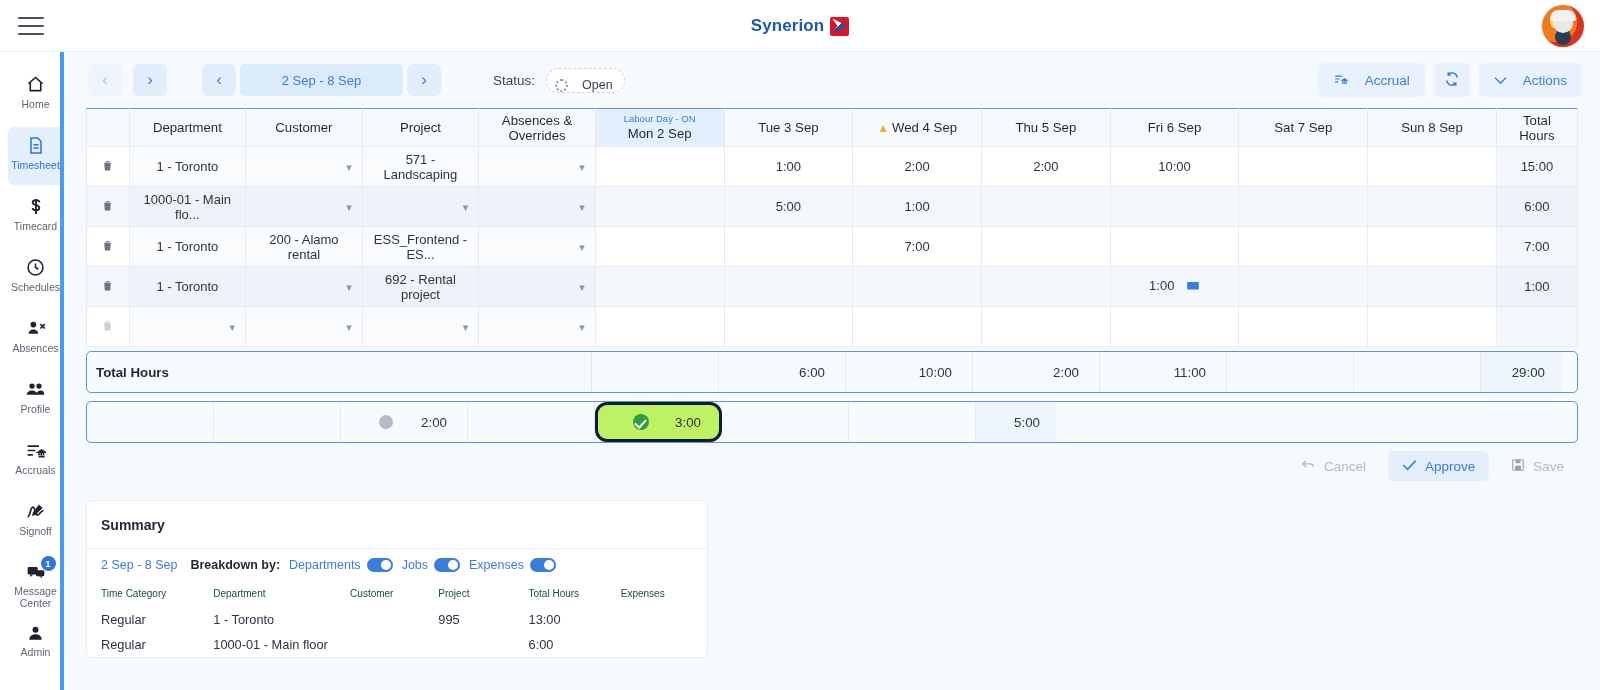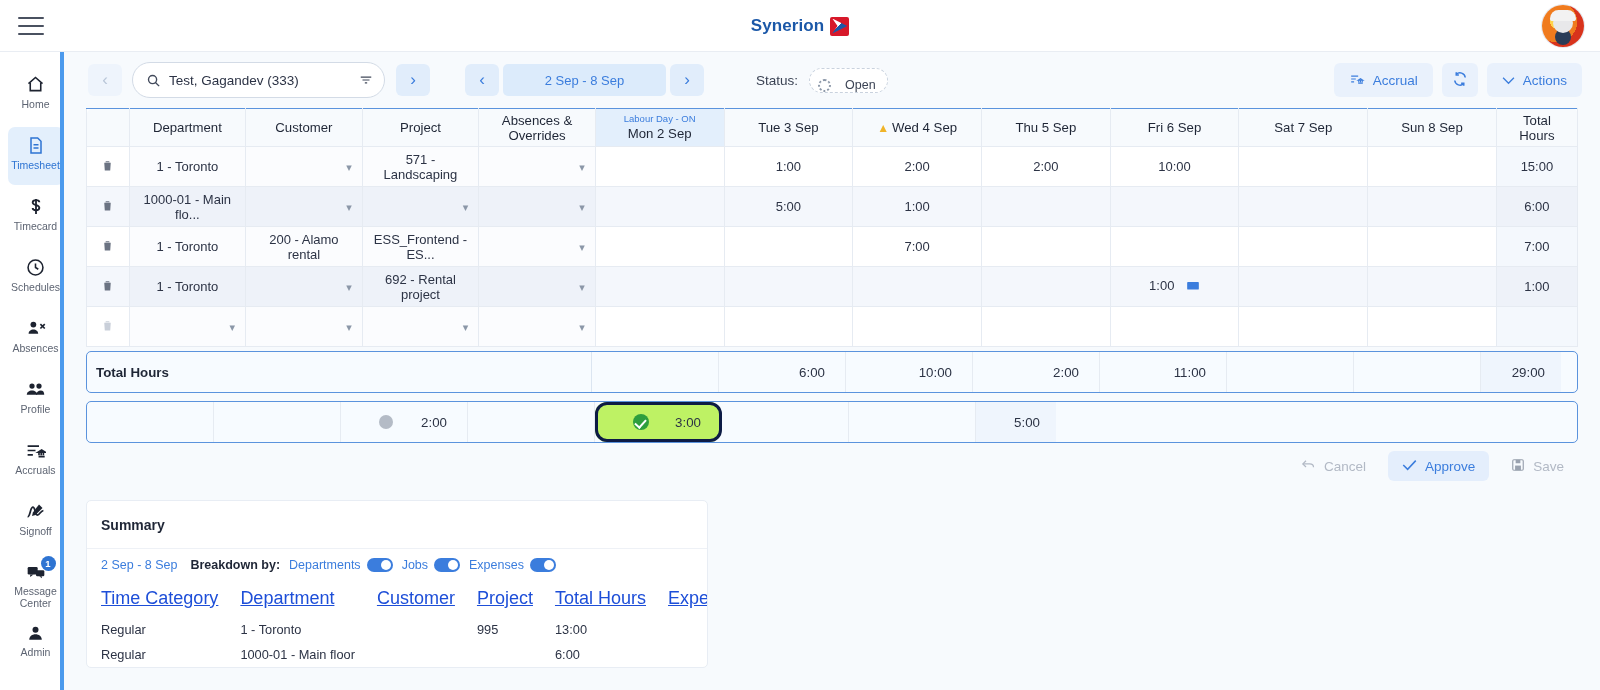--- a/index.html
+++ b/index.html
@@ -116,21 +116,21 @@
     display: flex; align-items: flex-end; gap: 14px; font-size: 12.5px; color: #3b4354;
     background: #fff;
   }
   .dotted-circle {
     width: 13px; height: 13px; border-radius: 50%;
     border: 2px dotted #8b97a8;
   }
   .tb-right { margin-left: auto; display: flex; align-items: center; gap: 9px; }
   .tb-btn {
     height: 34px; border-radius: 6px; background: #e9f1fc; color: #3b7ddd;
-    display: flex; align-items: center; gap: 8px; padding: 0 15px;
+    display: flex; align-items: center; gap: 16px; padding: 0 15px;
     font-size: 13.5px; cursor: pointer;
   }
   .tb-btn.icononly { padding: 0; width: 36px; justify-content: center; }
 
   
   .grid-wrap { margin: 0 22px; }
   table.grid { border-collapse: collapse; width: 1492px; table-layout: fixed; background: #fff; }
   table.grid th, table.grid td {
     border: 1px solid #e6ebf2; font-size: 13px; color: #2c3345; height: 40px;
     padding: 0 10px; text-align: center; font-weight: normal;
@@ -232,22 +232,22 @@
   .toggle {
     width: 26px; height: 14px; border-radius: 8px; background: #3b7ddd; position: relative;
     cursor: pointer; display: inline-block;
   }
   .toggle:after {
     content: ""; position: absolute; right: 2px; top: 2px; width: 10px; height: 10px;
     border-radius: 50%; background: #fff;
   }
   table.sumtab { width: 100%; border-collapse: collapse; margin-top: 6px; }
   table.sumtab th {
-    font-size: 18px; color: #1d4ed8; font-weight: normal; text-align: left;
-    padding: 6px 8px 8px 14px; white-space: nowrap; text-decoration: underline;
+    font-size: 10px; color: #14532d; font-weight: normal; text-align: left;
+    padding: 6px 8px 8px 14px; white-space: nowrap;
   }
   table.sumtab td {
     font-size: 12.8px; color: #2c3345; padding: 5px 8px 5px 14px; white-space: nowrap;
   }
   .sc-c1 { width: 112px; } .sc-c2 { width: 128px; } .sc-c3 { width: 88px; }
   .sc-c4 { width: 90px; } .sc-c5 { width: 92px; } .sc-c6 { width: 100px; }
 </style>
 </head>
 <body>
 
@@ -372,34 +372,20 @@
     <span class="sb-label">Admin</span>
   </div>
 </div>
 <div class="rail"></div>
 
 <div class="content">
 
   <div class="toolbar">
     <div class="nav-sq">‹</div>
 
-    <div class="search-box">
-      <span class="ico-btn">
-        <svg width="15" height="15" viewBox="0 0 24 24" fill="none" stroke="#41495a" stroke-width="2.2">
-            <circle cx="10.5" cy="10.5" r="6.5"></circle>
-            <path d="M15.5 15.5L21 21"></path>
-          </svg>
-      </span>
-      <input value="Test, Gagandev (333)" style="">
-      <span class="ico-btn">
-        <svg width="16" height="14" viewBox="0 0 24 24" fill="none" stroke="#41495a" stroke-width="2">
-            <path d="M3 7h18M6 12h12M10 17h4"></path>
-          </svg>
-      </span>
-    </div>
 
     <div class="nav-sq blue next-sq">›</div>
 
     <div class="period-group">
       <div class="nav-sq blue">‹</div>
       <div class="period-pill">2 Sep - 8 Sep</div>
       <div class="nav-sq blue">›</div>
     </div>
 
     <div class="status-wrap">

